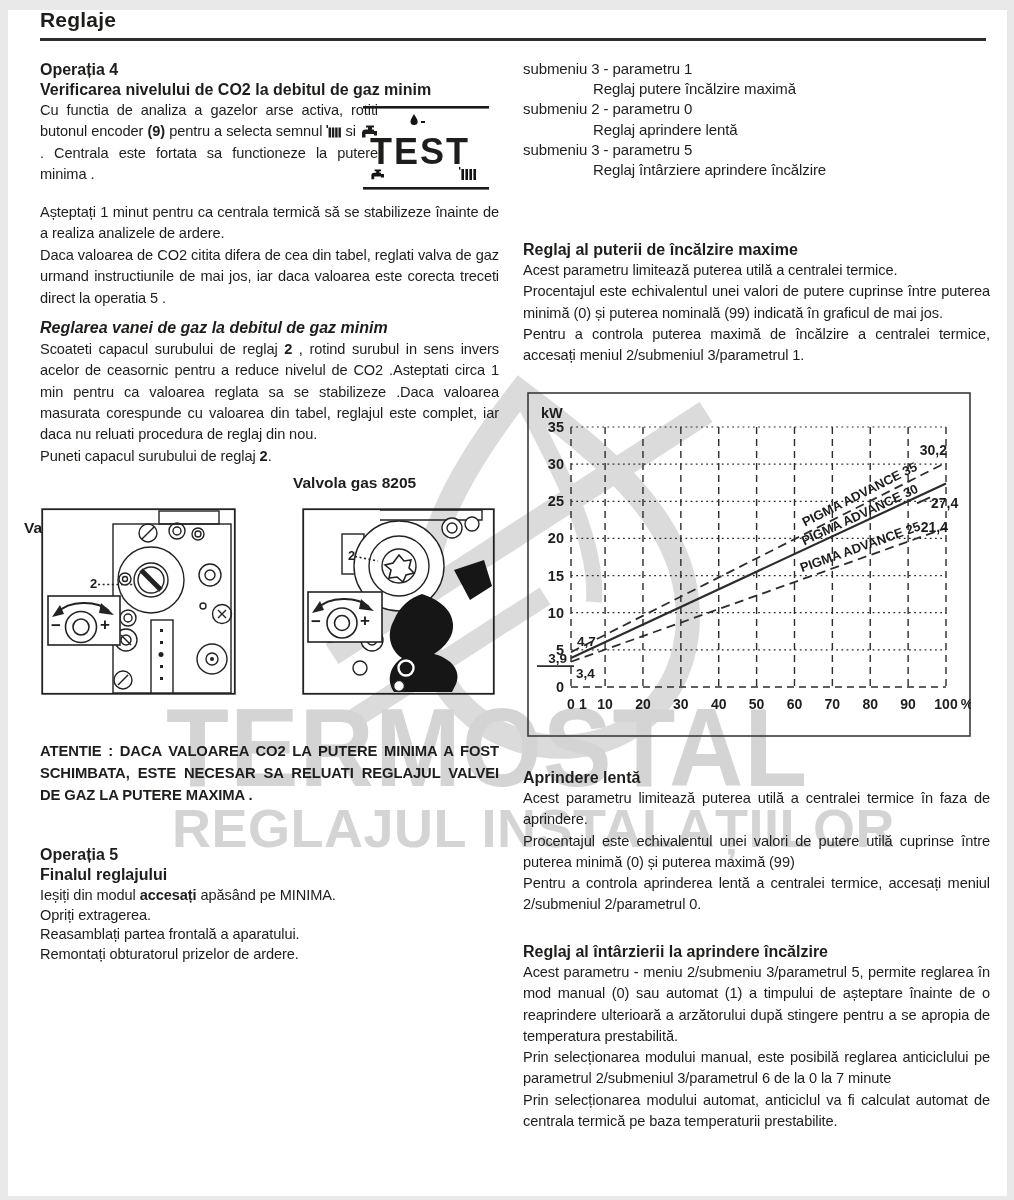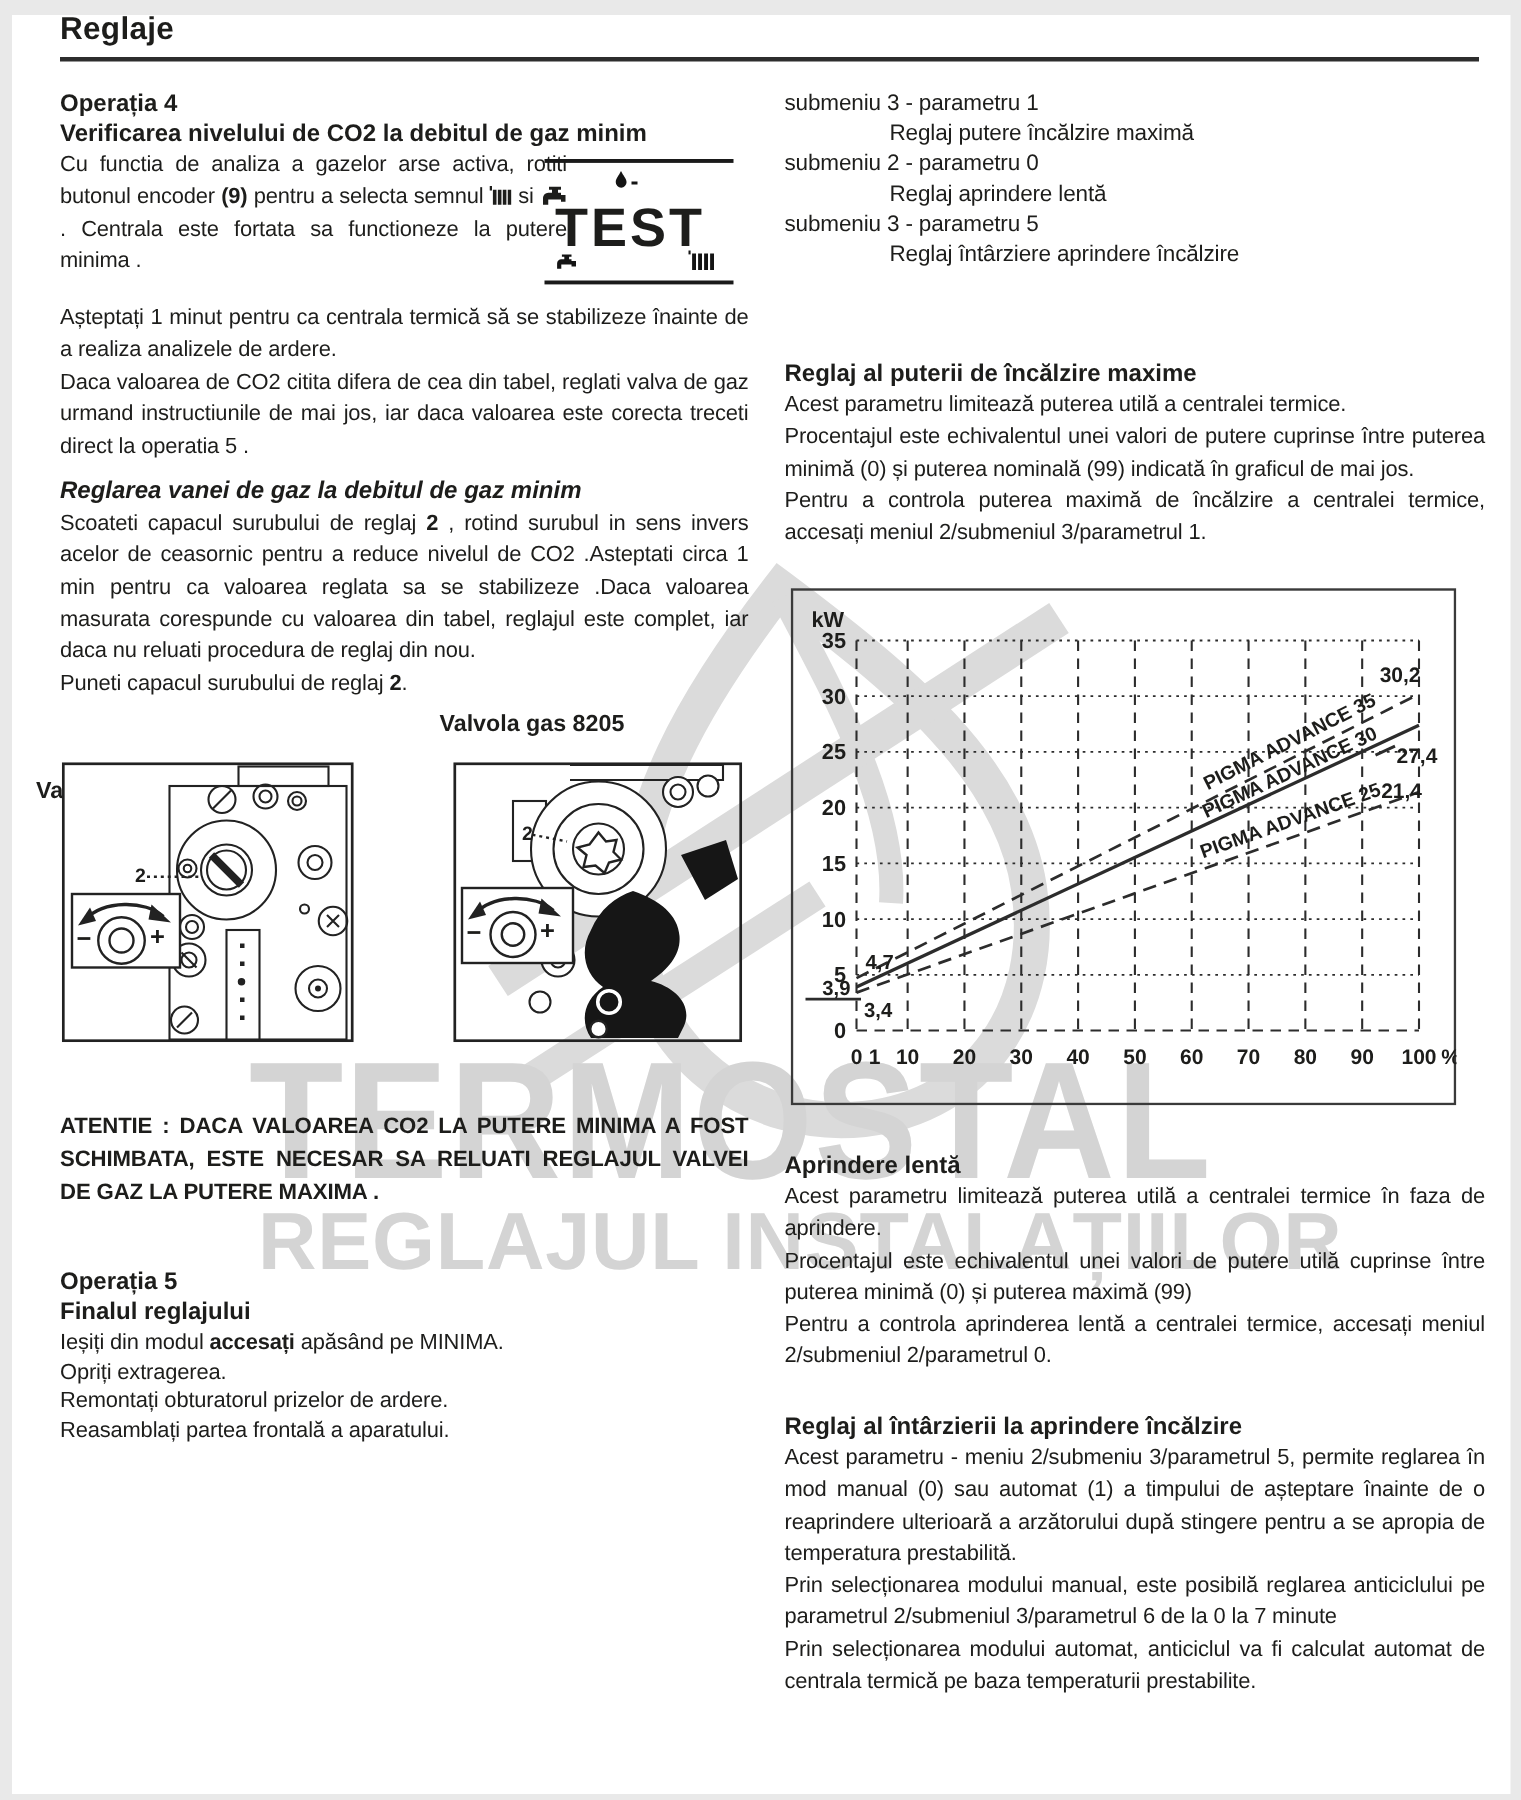--- a/index.html
+++ b/index.html
@@ -202,22 +202,22 @@
     </g>
   </svg>
 
   <div class="abs atentie z1" style="left:40px;top:741px;width:459px;">ATENTIE : DACA VALOAREA CO2 LA PUTERE MINIMA A FOST SCHIMBATA, ESTE NECESAR SA RELUATI REGLAJUL VALVEI DE GAZ LA PUTERE MAXIMA .</div>
 
   <div class="abs h16 z1" style="left:40px;top:845px;">Operația 5</div>
   <div class="abs h16 z1" style="left:40px;top:865px;">Finalul reglajului</div>
   <div class="abs lines-txt z1" style="left:40px;top:886px;width:459px;">
     <div><span>Ieșiți din modul </span><b>accesați</b><span> apăsând pe MINIMA.</span></div>
     <div>Opriți extragerea.</div>
+    <div>Reasamblați partea frontală a aparatului.</div>
     <div>Remontați obturatorul prizelor de ardere.</div>
-    <div>Reasamblați partea frontală a aparatului.</div>
   </div>
 
   <div class="abs submenus z1" style="left:523px;top:59px;width:467px;">
     <div class="sm-h">submeniu 3 - parametru 1</div>
     <div class="sm-d">Reglaj putere încălzire maximă</div>
     <div class="sm-h">submeniu 2 - parametru 0</div>
     <div class="sm-d">Reglaj aprindere lentă</div>
     <div class="sm-h">submeniu 3 - parametru 5</div>
     <div class="sm-d">Reglaj întârziere aprindere încălzire</div>
   </div>

